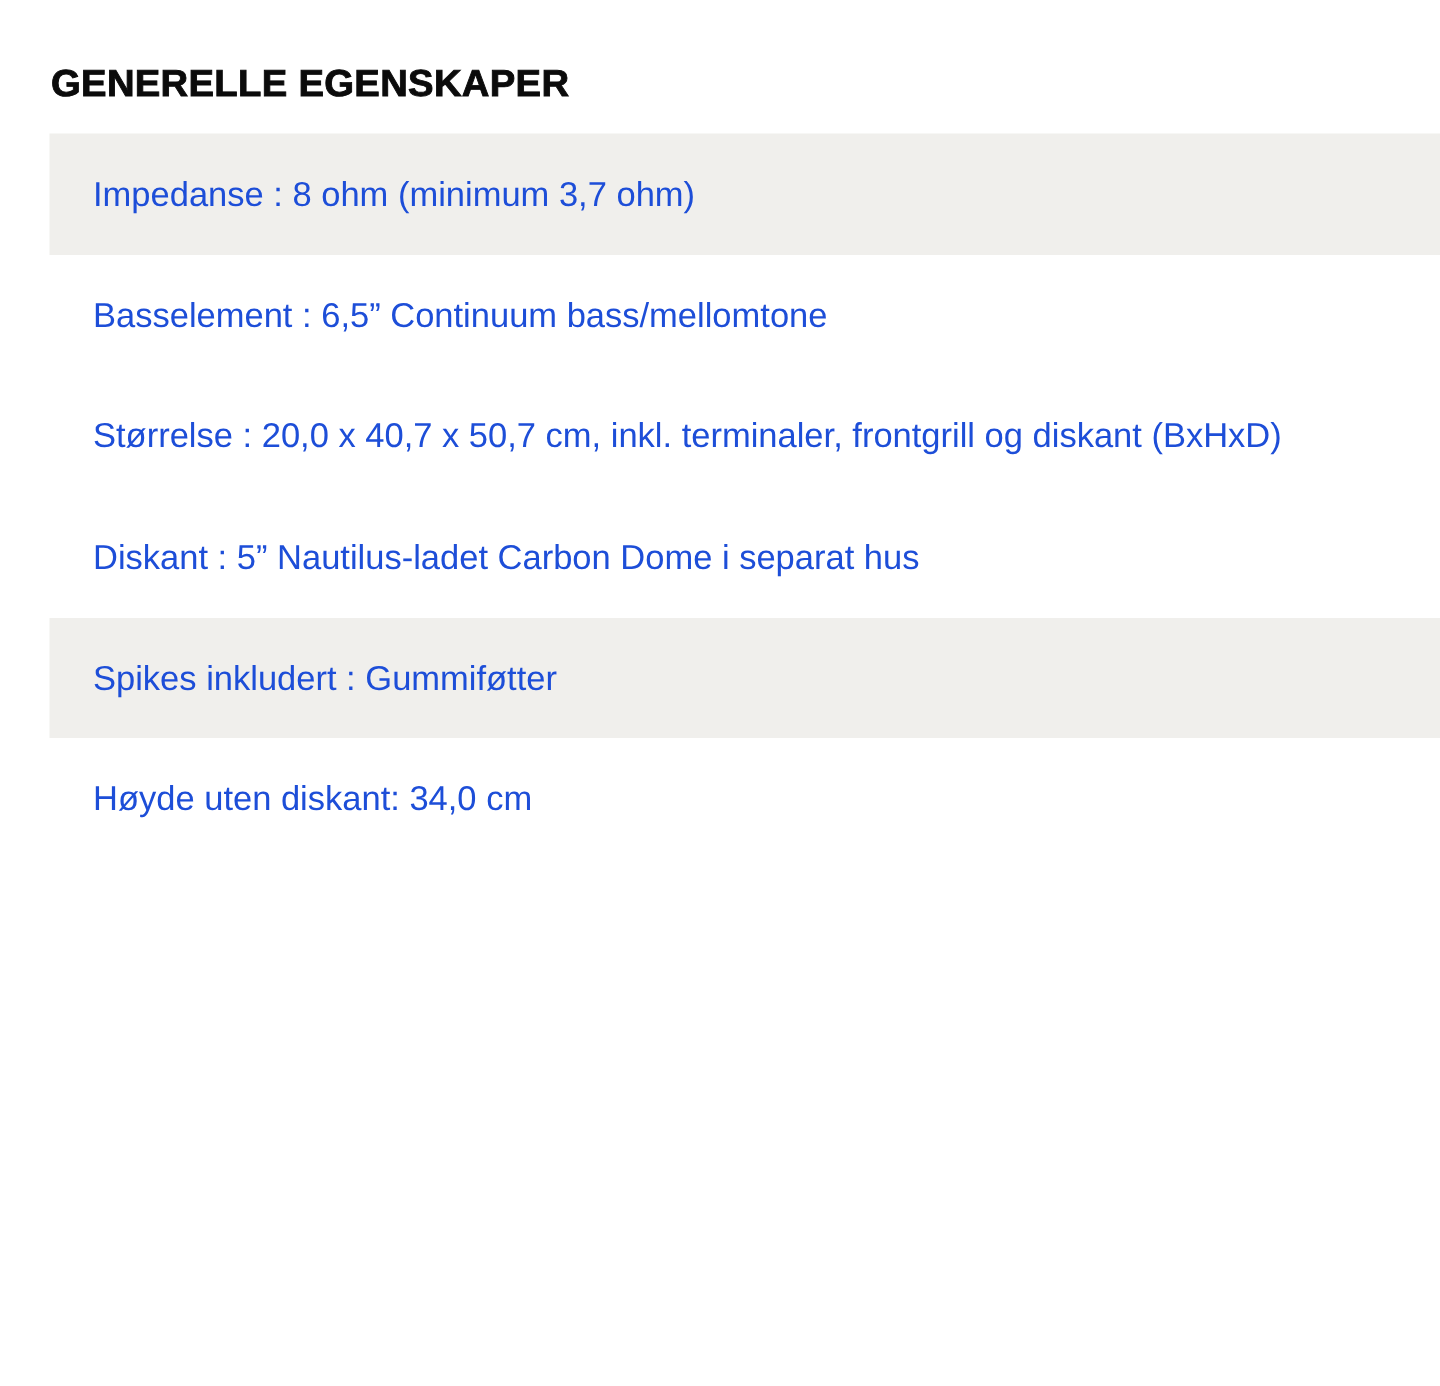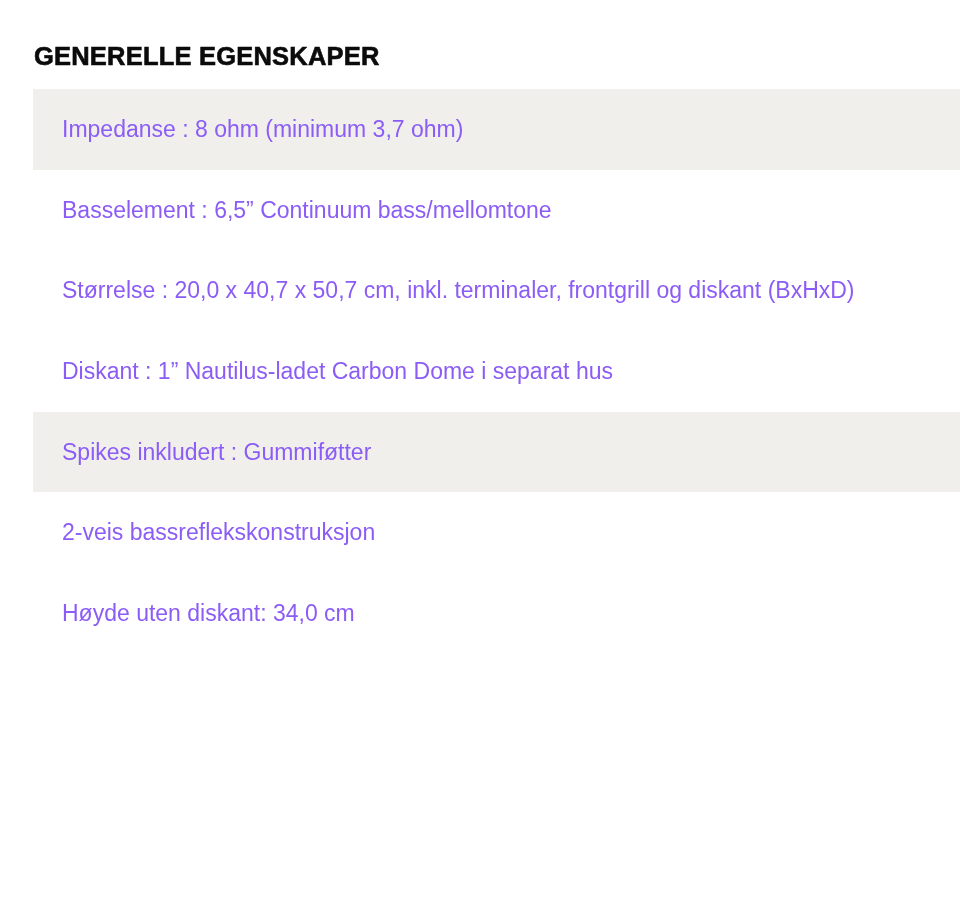--- a/index.html
+++ b/index.html
@@ -9,32 +9,31 @@
     font-family: "Liberation Sans", sans-serif;
     font-weight: 900; font-size: 25px; letter-spacing: 0.2px;
     color: #0b0b0b; margin: 0;
     transform: scaleX(1.02); transform-origin: left;
     -webkit-text-stroke: 0.6px #0b0b0b;
   }
   .list { position: absolute; left: 33px; top: 89px; width: 927px; margin: 0; padding: 0; list-style: none; }
   .row {
     height: 80.7px; display: flex; align-items: center;
     padding-left: 29px; box-sizing: border-box;
-    font-family: "Liberation Sans", sans-serif; font-size: 23px; color: #8b5cf6;
+    font-family: "Liberation Sans", sans-serif; font-size: 23px; color: #1d4ed8;
     white-space: nowrap;
   }
   .row.odd { background: #f0efec; }
   .row.even { background: #ffffff; text-align: right; }
 </style>
 </head>
 <body>
 
 <h2 class="heading">GENERELLE EGENSKAPER</h2>
 
 <ul class="list">
   <li class="row odd">Impedanse : 8 ohm (minimum 3,7 ohm)</li>
   <li class="row even">Basselement : 6,5” Continuum bass/mellomtone</li>
   <li class="row even">Størrelse : 20,0 x 40,7 x 50,7 cm, inkl. terminaler, frontgrill og diskant (BxHxD)</li>
-  <li class="row even">Diskant : 1” Nautilus-ladet Carbon Dome i separat hus</li>
+  <li class="row even">Diskant : 5” Nautilus-ladet Carbon Dome i separat hus</li>
   <li class="row odd">Spikes inkludert : Gummiføtter</li>
-  <li class="row even">2-veis bassrefleks­konstruksjon</li>
   <li class="row even">Høyde uten diskant: 34,0 cm</li>
 </ul>
 
 </body></html>

